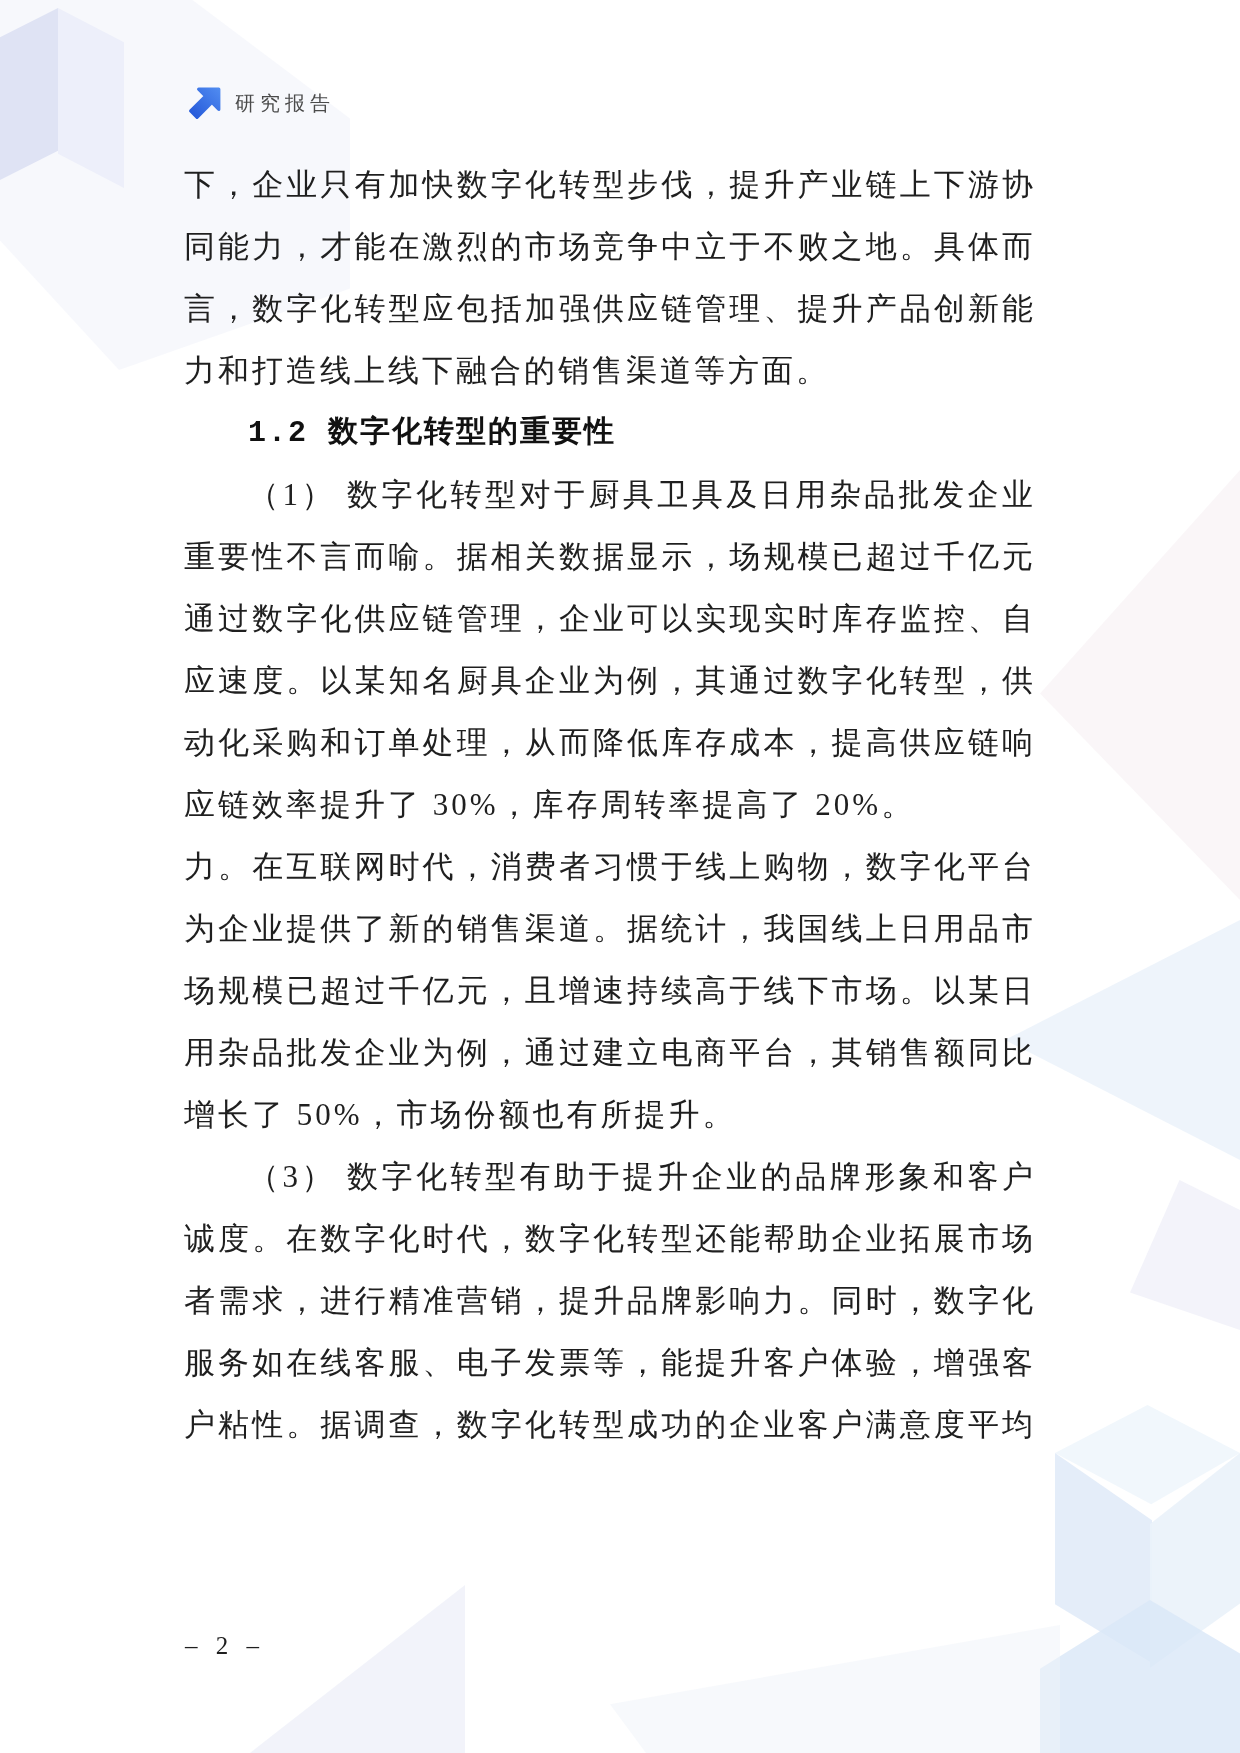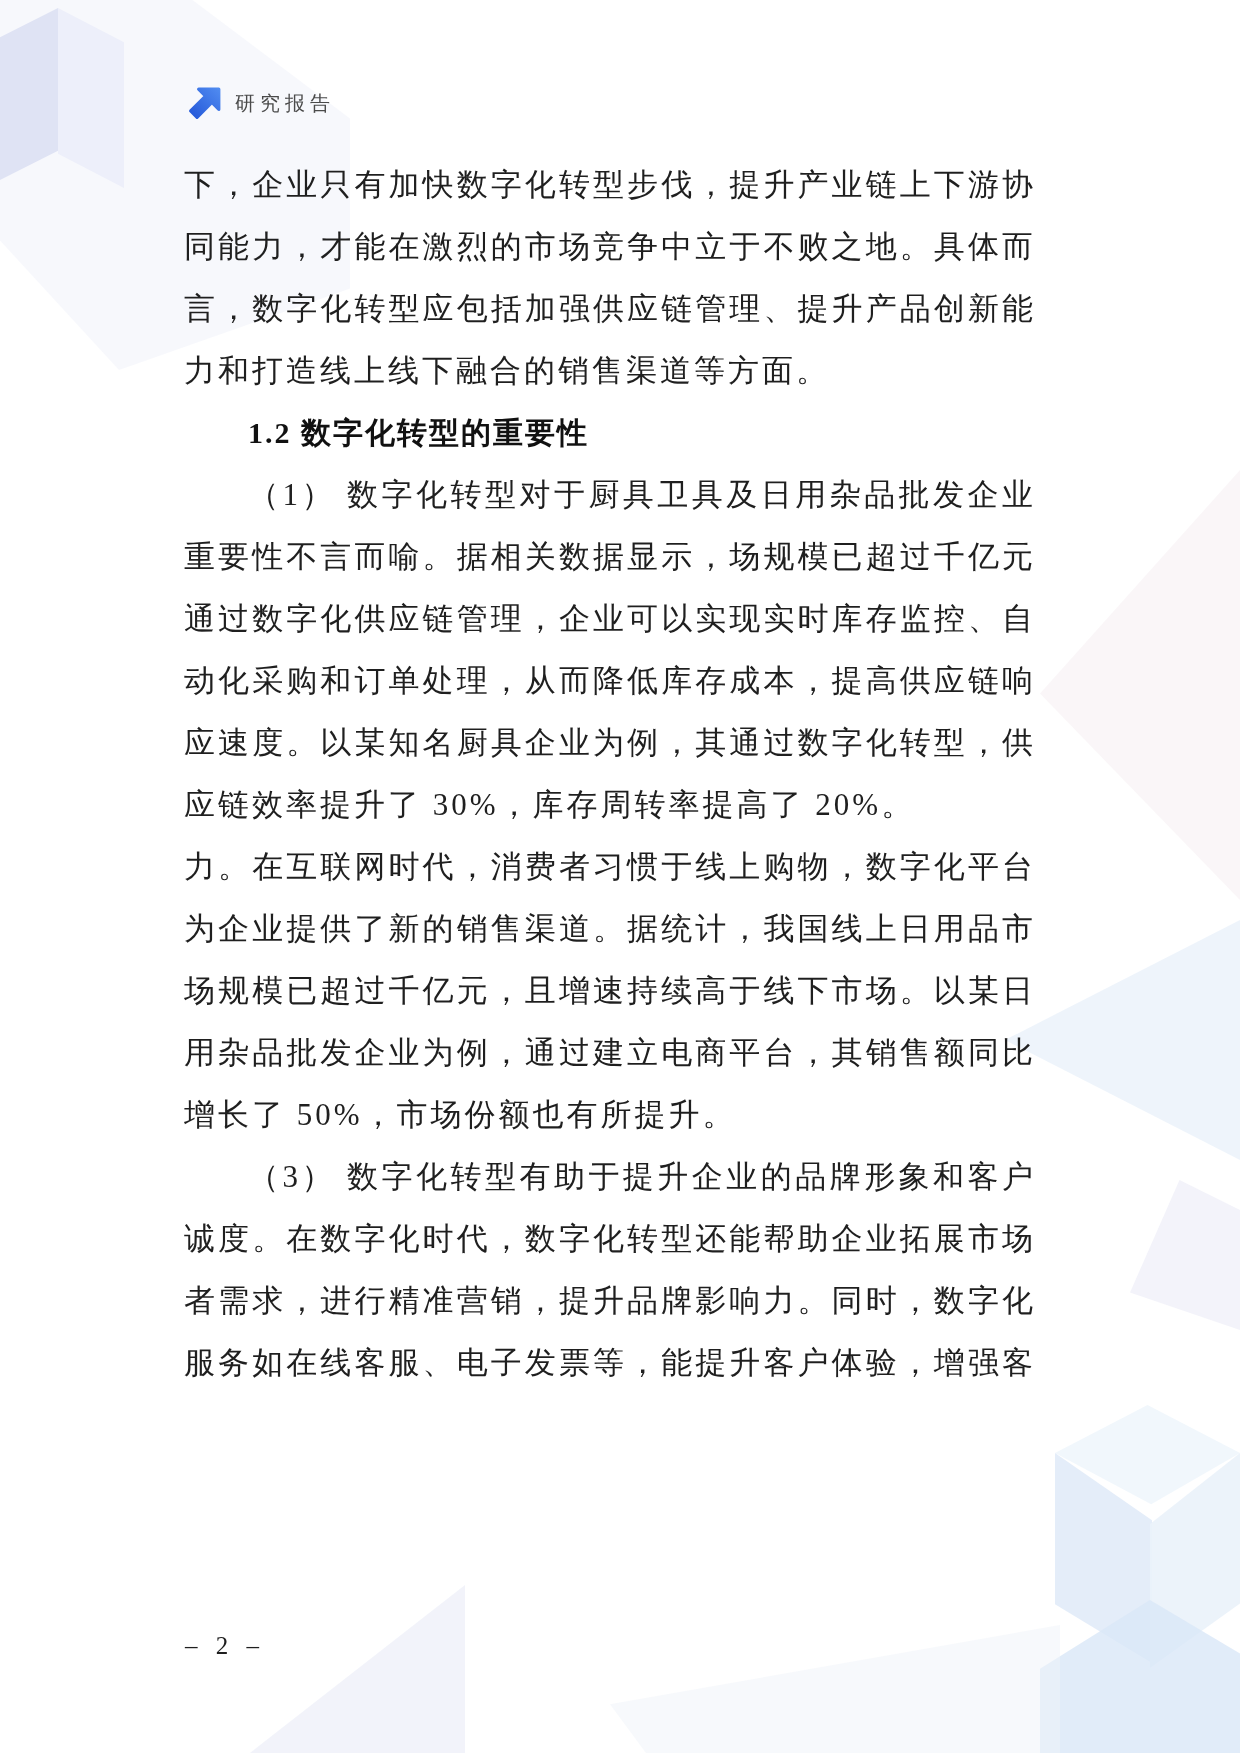--- a/index.html
+++ b/index.html
@@ -72,21 +72,21 @@
   .line {
     height: 62px; line-height: 62px;
     font-size: 31px; letter-spacing: 3px;
     color: #1F1F1F;
     overflow: hidden;
     margin-left: 16px;
   }
   .line.fill { text-align: justify; text-align-last: justify; text-justify: inter-character; }
   .line.indent { text-indent: 64px; }
   .line.heading {
-    font-family: Liberation Serif, serif;
+    font-family: Liberation Mono, monospace;
     font-weight: 700; font-size: 30px; color: #111111;
     text-indent: 64px; letter-spacing: 2px;
   }
 
   
   .footer {
     position: absolute; left: 185px; top: 1630px;
     font-size: 25px; line-height: 32px; color: #1F1F1F;
     letter-spacing: 6px; z-index: 1;
   }
@@ -128,29 +128,30 @@
 
   <div class="text-body">
       <div class="line fill">下，企业只有加快数字化转型步伐，提升产业链上下游协</div>
       <div class="line fill">同能力，才能在激烈的市场竞争中立于不败之地。具体而</div>
       <div class="line fill">言，数字化转型应包括加强供应链管理、提升产品创新能</div>
       <div class="line">力和打造线上线下融合的销售渠道等方面。</div>
       <div class="line heading">1.2 数字化转型的重要性</div>
       <div class="line fill indent">（1） 数字化转型对于厨具卫具及日用杂品批发企业的</div>
       <div class="line fill">重要性不言而喻。据相关数据显示，场规模已超过千亿元</div>
       <div class="line fill">通过数字化供应链管理，企业可以实现实时库存监控、自</div>
+      <div class="line fill">应速度。以某知名厨具企业为例，其通过数字化转型，供</div>
       <div class="line fill">动化采购和订单处理，从而降低库存成本，提高供应链响</div>
-      <div class="line fill">应速度。以某知名厨具企业为例，其通过数字化转型，供</div>
       <div class="line">应链效率提升了 30%，库存周转率提高了 20%。</div>
       <div class="line fill">力。在互联网时代，消费者习惯于线上购物，数字化平台</div>
       <div class="line fill">为企业提供了新的销售渠道。据统计，我国线上日用品市</div>
       <div class="line fill">场规模已超过千亿元，且增速持续高于线下市场。以某日</div>
       <div class="line fill">用杂品批发企业为例，通过建立电商平台，其销售额同比</div>
       <div class="line">增长了 50%，市场份额也有所提升。</div>
       <div class="line fill indent">（3） 数字化转型有助于提升企业的品牌形象和客户忠</div>
       <div class="line fill">诚度。在数字化时代，数字化转型还能帮助企业拓展市场</div>
       <div class="line fill">者需求，进行精准营销，提升品牌影响力。同时，数字化</div>
       <div class="line fill">服务如在线客服、电子发票等，能提升客户体验，增强客</div>
+      <div class="line fill">户粘性。据调查，数字化转型成功的企业客户满意度平均</div>
     </div>
 
   <div class="footer">– 2 –</div>
 
 </div>
 
 </body></html>

